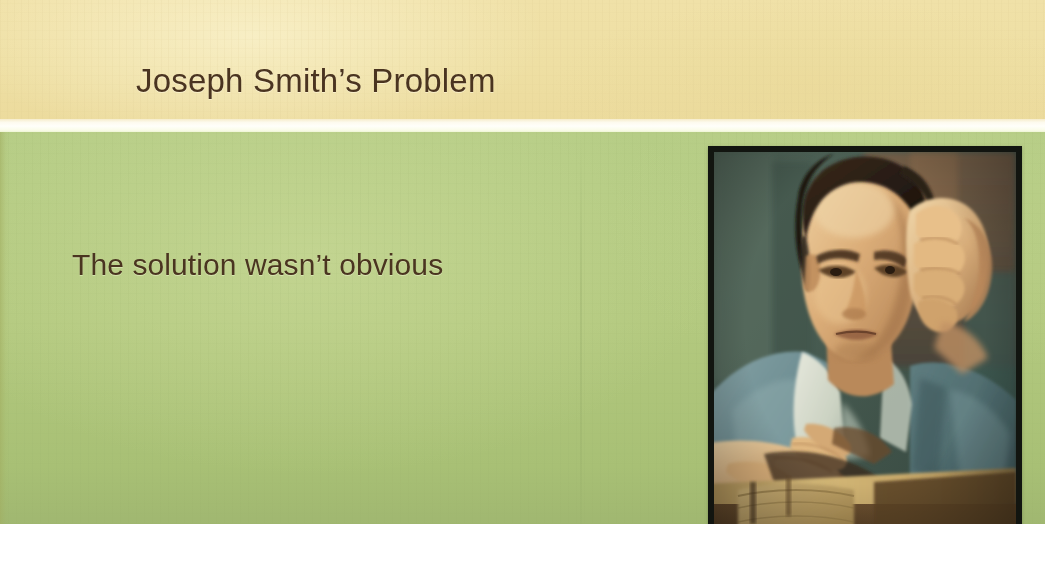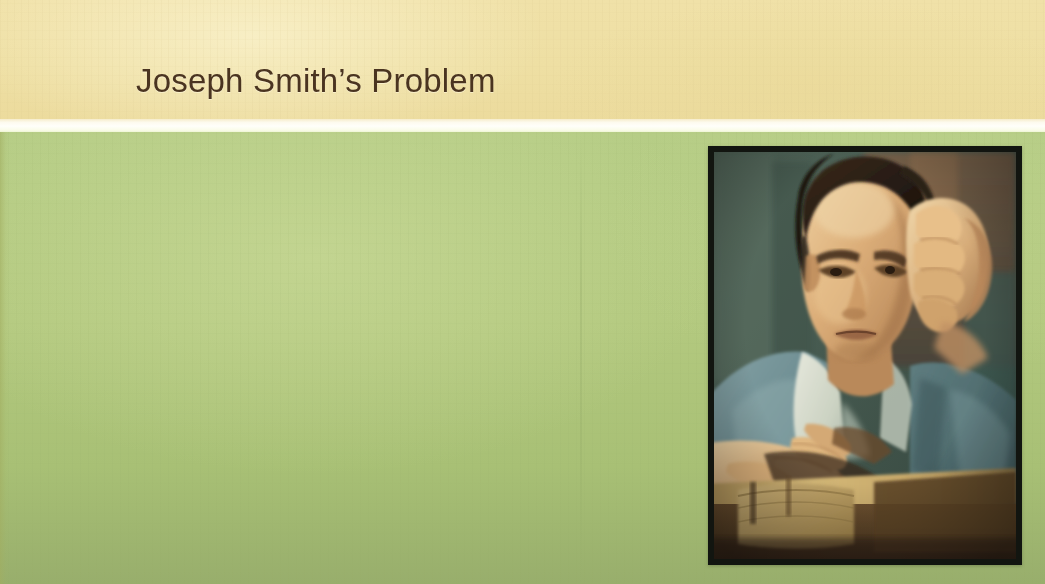--- a/index.html
+++ b/index.html
@@ -8,21 +8,21 @@
     padding: 0;
     background: #ffffff;
   }
   body {
     font-family: "Liberation Sans", sans-serif;
   }
 
   .slide {
     position: relative;
     width: 1045px;
-    height: 584px;
+    height: 524px;
     overflow: hidden;
     background: #c4b5fd;
   }
 
   
   .header-band {
     position: absolute;
     left: 0;
     top: 0;
     width: 1045px;
@@ -155,20 +155,21 @@
   <div class="header-band"></div>
 
   <div class="divider-rule"></div>
 
   <div class="body-area"></div>
   <div class="paper-seam"></div>
   <div class="left-edge-strip"></div>
 
   <div class="slide-title">Joseph Smith’s Problem</div>
 
+  <div class="body-text">The solution wasn’t obvious</div>
 
   <div class="picture-frame">
     <div class="picture-inner">
       <svg class="painting" viewBox="0 0 302 407" preserveAspectRatio="none">
         <defs>
           <linearGradient id="bgTeal" x1="0" y1="0" x2="1" y2="1">
             <stop offset="0%" stop-color="#54695C"></stop>
             <stop offset="45%" stop-color="#45594F"></stop>
             <stop offset="100%" stop-color="#33443C"></stop>
           </linearGradient>

